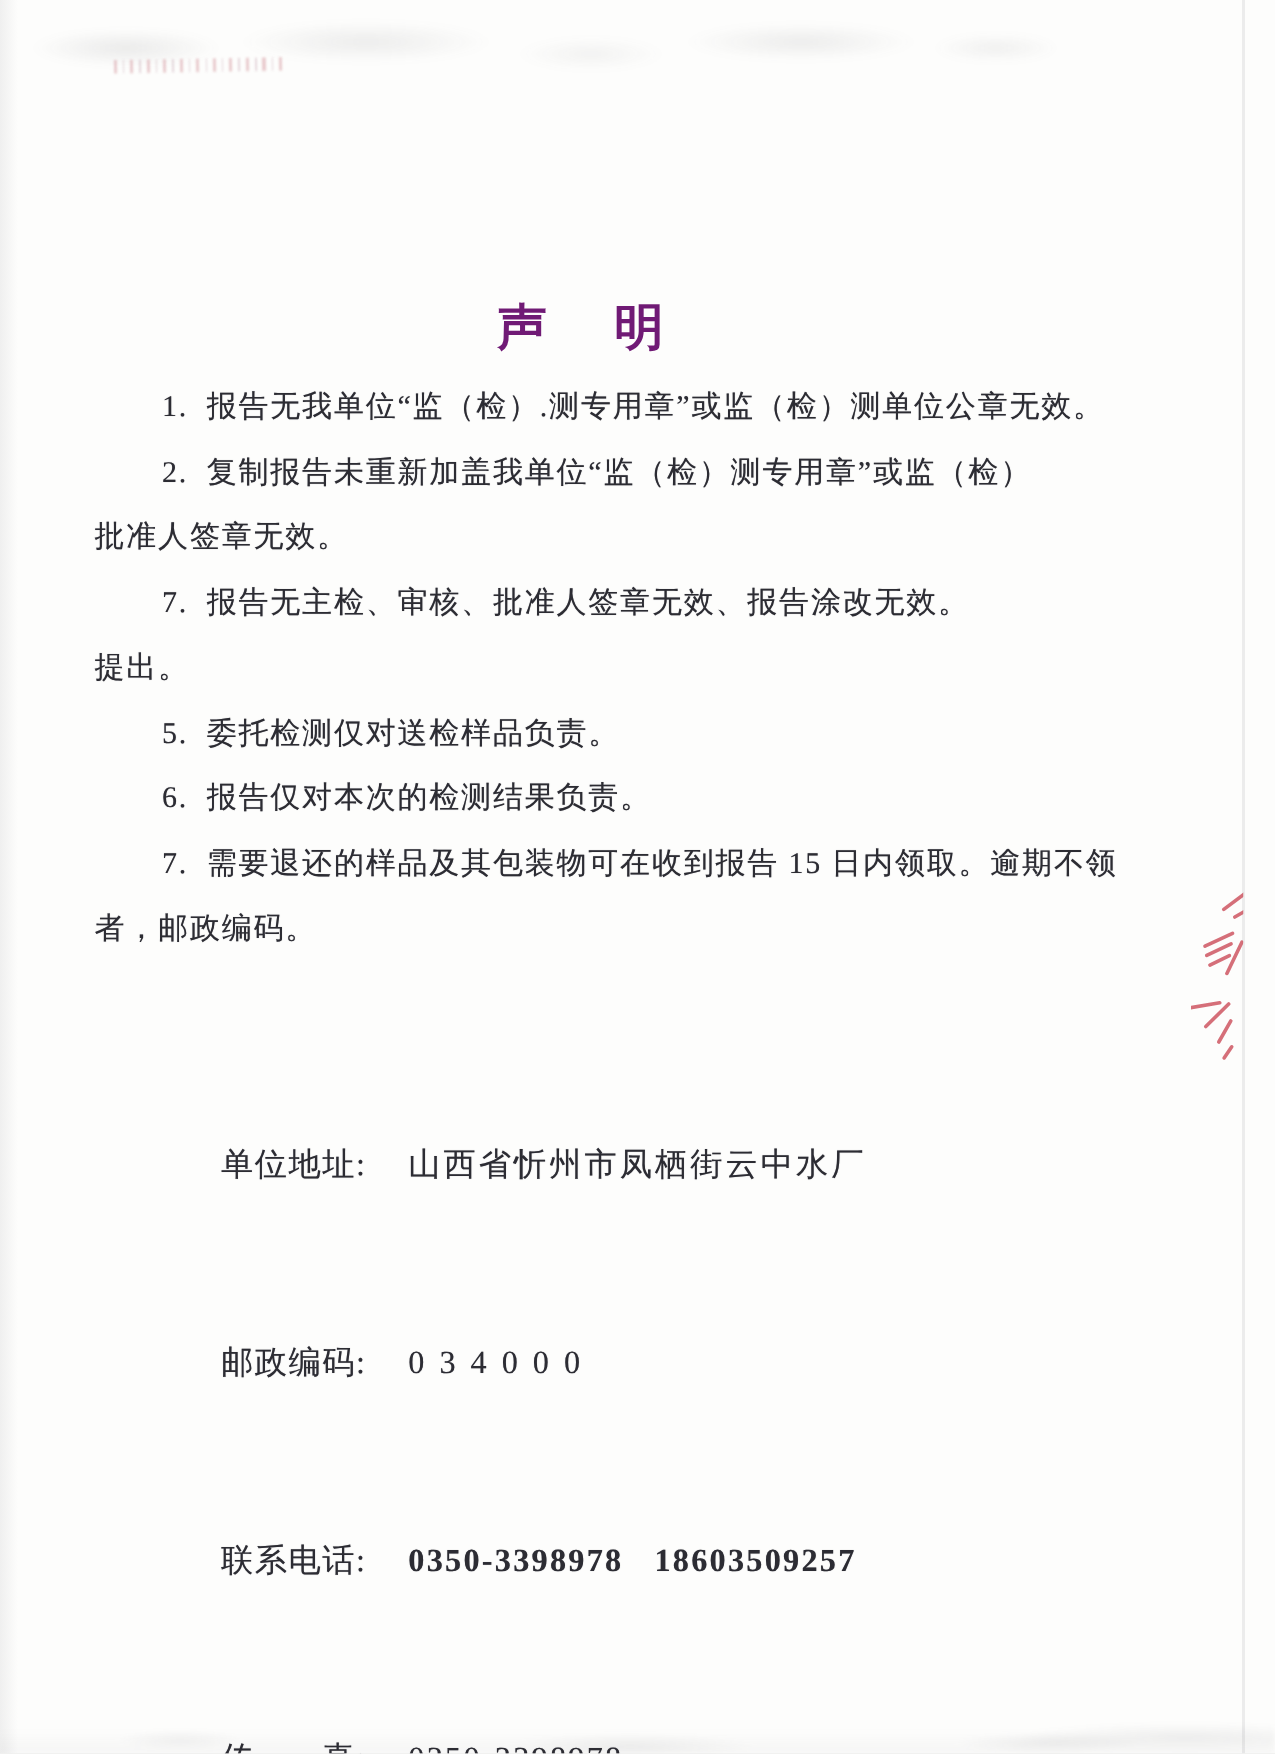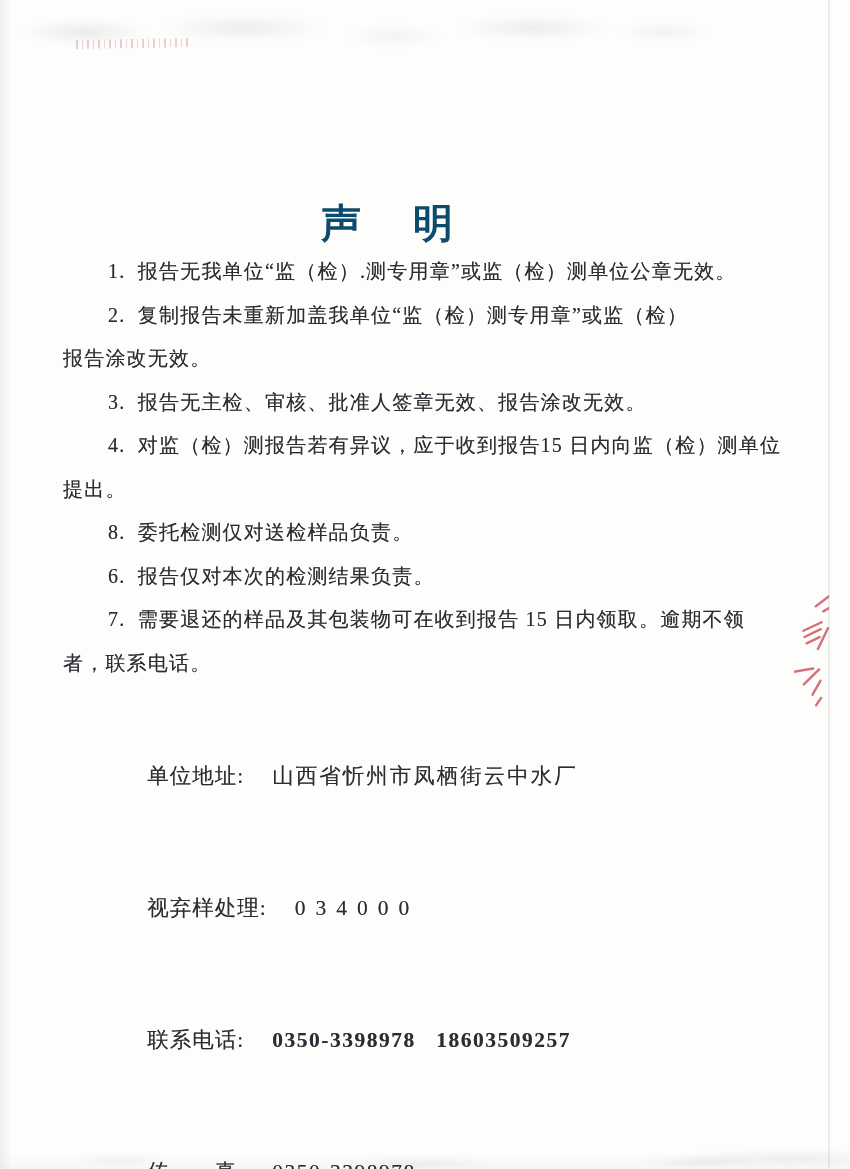--- a/index.html
+++ b/index.html
@@ -50,21 +50,21 @@
   }
   .seal-clip{
     position:absolute;left:794px;top:586px;width:35px;height:124px;
     overflow:hidden;opacity:.88;
   }
   
   .title{
     position:absolute;left:0;top:196px;width:780px;margin:0;
     text-align:center;
     font-family:"DejaVu Sans","Liberation Sans",sans-serif;
-    font-weight:bold;font-size:40px;letter-spacing:6px;color:#0c4a6e;
+    font-weight:bold;font-size:33px;letter-spacing:6px;color:#701a75;
     white-space:pre;
   }
   .body-block{
     position:absolute;left:63px;top:250px;width:740px;
     font-size:20px;line-height:43.5px;letter-spacing:1.2px;
     text-shadow:0 0 .5px rgba(44,44,55,.55);
   }
   .line{white-space:pre;}
   .line.indent{padding-left:45px;}
   .contact-block{
@@ -105,36 +105,35 @@
         <path d="M30,118 l4,-8"></path>
       </g>
     </svg>
   </div>
 
   <h1 class="title">声　明</h1>
 
   <div class="body-block">
     <div class="line indent">1.  报告无我单位“监（检）.测专用章”或监（检）测单位公章无效。</div>
     <div class="line indent">2.  复制报告未重新加盖我单位“监（检）测专用章”或监（检）</div>
-    <div class="line">报告涂改无效。</div>
-    <div class="line indent">3.  报告无主检、审核、批准人签章无效、报告涂改无效。</div>
-    <div class="line indent">4.  对监（检）测报告若有异议，应于收到报告15 日内向监（检）测单位</div>
+    <div class="line">批准人签章无效。</div>
+    <div class="line indent">7.  报告无主检、审核、批准人签章无效、报告涂改无效。</div>
     <div class="line">提出。</div>
-    <div class="line indent">8.  委托检测仅对送检样品负责。</div>
+    <div class="line indent">5.  委托检测仅对送检样品负责。</div>
     <div class="line indent">6.  报告仅对本次的检测结果负责。</div>
     <div class="line indent">7.  需要退还的样品及其包装物可在收到报告 15 日内领取。逾期不领</div>
-    <div class="line">者，联系电话。</div>
+    <div class="line">者，邮政编码。</div>
   </div>
 
   <div class="contact-block">
     <div class="crow">
       <span class="clabel">单位地址:</span><span class="cvalue">山西省忻州市凤栖街云中水厂</span>
     </div>
     <div class="crow">
-      <span class="clabel">视弃样处理:</span><span class="cvalue">034000</span>
+      <span class="clabel">邮政编码:</span><span class="cvalue">034000</span>
     </div>
     <div class="crow">
       <span class="clabel">联系电话:</span><span class="cvalue">0350-3398978   18603509257</span>
     </div>
     <div class="crow">
       <span class="clabel">传　　真:</span><span class="cvalue">0350-3398978</span>
     </div>
   </div>
 
 </div>

